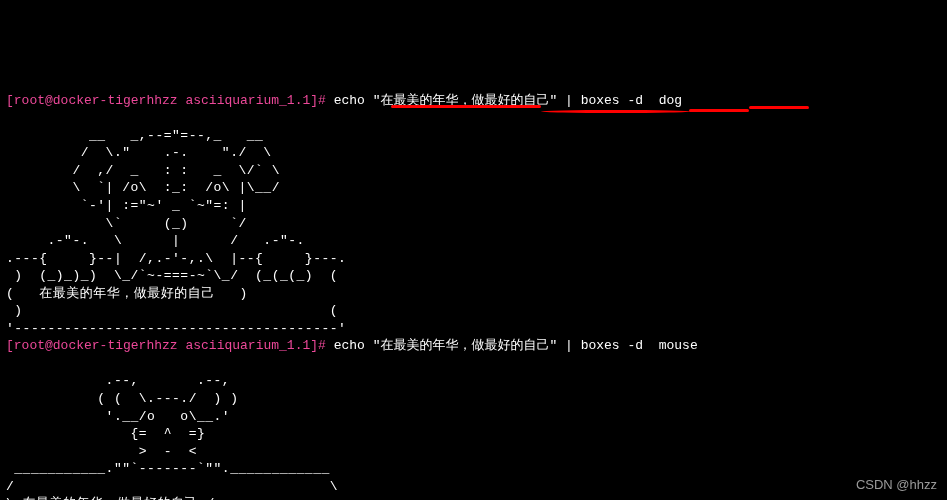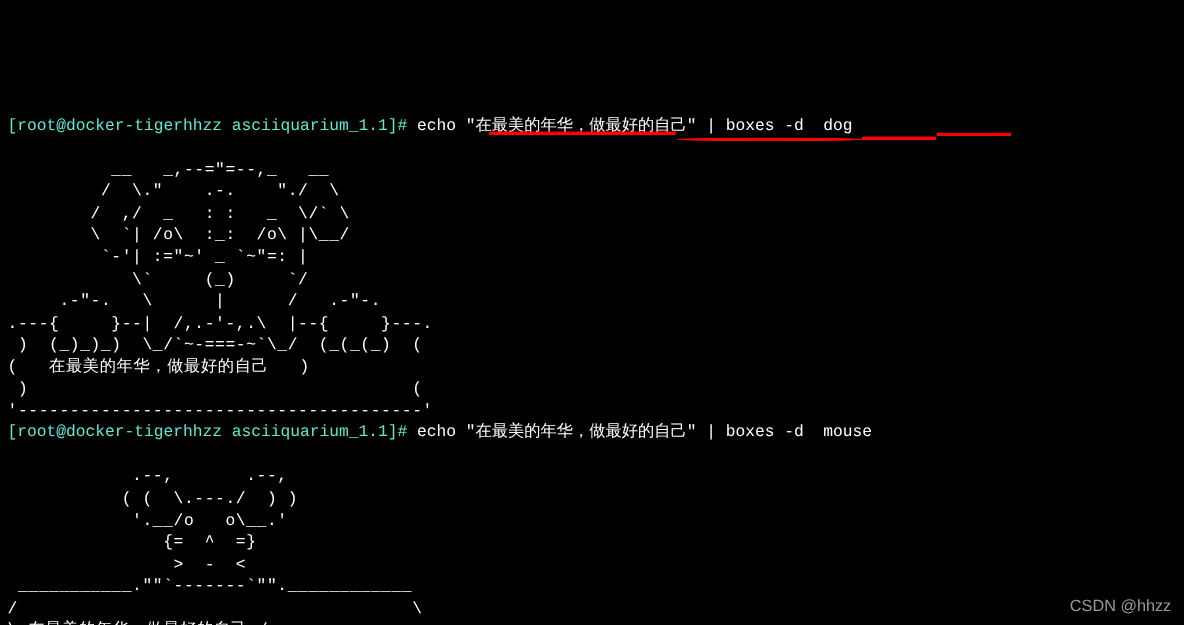--- a/index.html
+++ b/index.html
@@ -21,21 +21,21 @@
       position: relative;
     }
     .terminal {
       white-space: pre;
     }
     .prompt-line {
       display: block;
       position: relative;
     }
     .prompt {
-      color: #5eead4;
+      color: #ec4899;
     }
     .cmd {
       color: #ffffff;
     }
     .underline-red {
       position: absolute;
       height: 3px;
       background: transparent;
       border-bottom: 3px solid #ff0000;
       border-radius: 2px;

